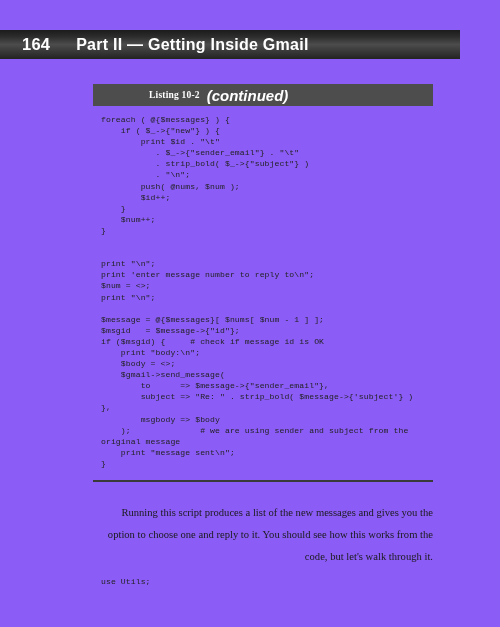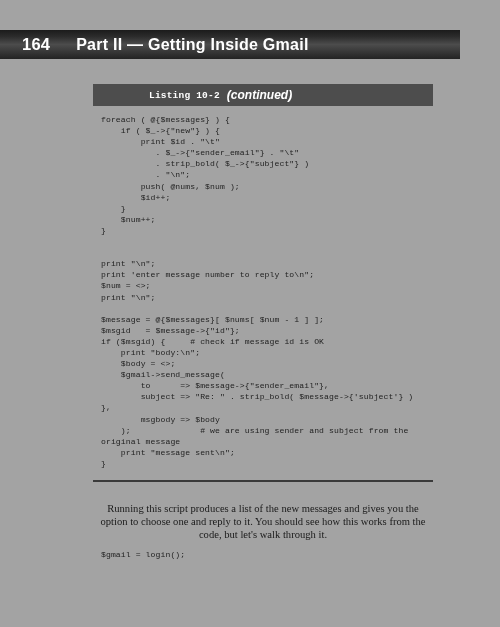--- a/index.html
+++ b/index.html
@@ -12,21 +12,21 @@
     height: 627px;
     position: relative;
     overflow: hidden;
     font-family: "Liberation Serif", serif;
     color: #1a1a1a;
   }
 
   .page {
     position: absolute;
     inset: 0;
-    background: #a3a3a3;
+    background: #8b5cf6;
   }
 
   
   .running-head {
     position: absolute;
     left: 0;
     top: 30px;
     width: 460px;
     height: 29px;
     background: linear-gradient(to bottom,
@@ -66,32 +66,32 @@
     width: 340px;
     height: 22px;
     background: #4d4d4d;
     display: flex;
     align-items: center;
     box-sizing: border-box;
     padding-left: 11px;
   }
   .listing-label {
     color: #ffffff;
-    font-family: Liberation Mono, monospace;
+    font-family: Liberation Serif, serif;
     font-weight: bold;
     font-size: 9.5px;
     letter-spacing: .2px;
     padding-left: 45px;
   }
   .listing-note {
     color: #ffffff;
     font-family: "Liberation Sans", sans-serif;
     font-style: italic;
     font-weight: bold;
-    font-size: 12px;
+    font-size: 15px;
     margin-left: 7px;
   }
 
   
   pre.code {
     font-family: "Liberation Mono", monospace;
     font-size: 8.1px;
     line-height: 11.1px;
     color: #222222;
     margin: 8px;
@@ -103,24 +103,24 @@
   hr.rule {
     border: none;
     border-top: 2px solid #3a3a3a;
     margin: 11px 0 0 0;
     width: 340px;
   }
 
   p.body {
     font-family: "Liberation Serif", serif;
     font-size: 10.6px;
-    line-height: 13px;
+    line-height: 22px;
     color: #1a1a1a;
     margin: 0;
-    text-align: center;
+    text-align: right;
   }
   p.para-1 { margin-top: 20px; }
   p.para-2 { margin-top: 13px; }
 
   .code-tail { margin-top: 11px; }
   .code-tail2 { margin-top: 11px; }
 </style>
 </head>
 <body>
 
@@ -168,16 +168,16 @@
         msgbody =&gt; $body
     );              # we are using sender and subject from the
 original message
     print "message sent\n";
 }</pre>
 
     <hr class="rule">
 
     <p class="body para-1">Running this script produces a list of the new messages and gives you the option to choose one and reply to it. You should see how this works from the code, but let's walk through it.</p>
 
-    <pre class="code code-tail2">$gmail = login();</pre>
+    <pre class="code code-tail">use Utils;</pre>
 
   </div>
 </div>
 
 </body></html>

